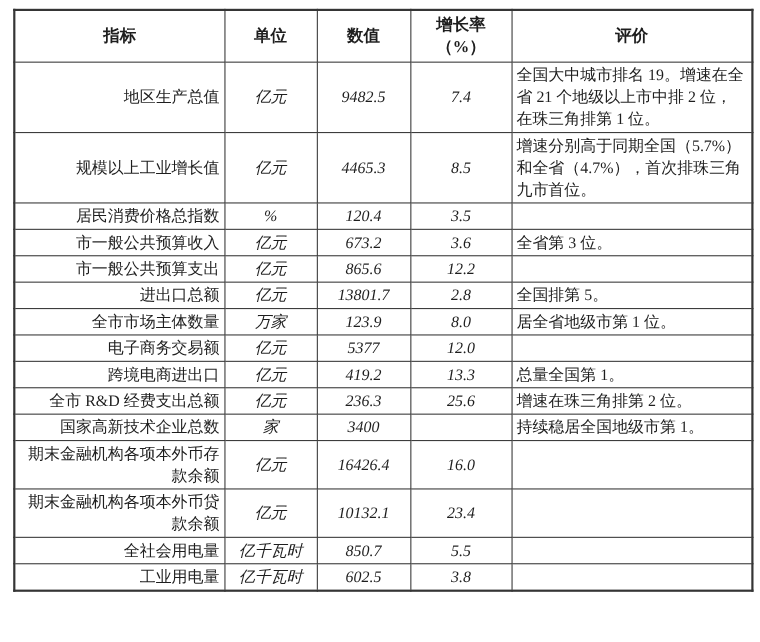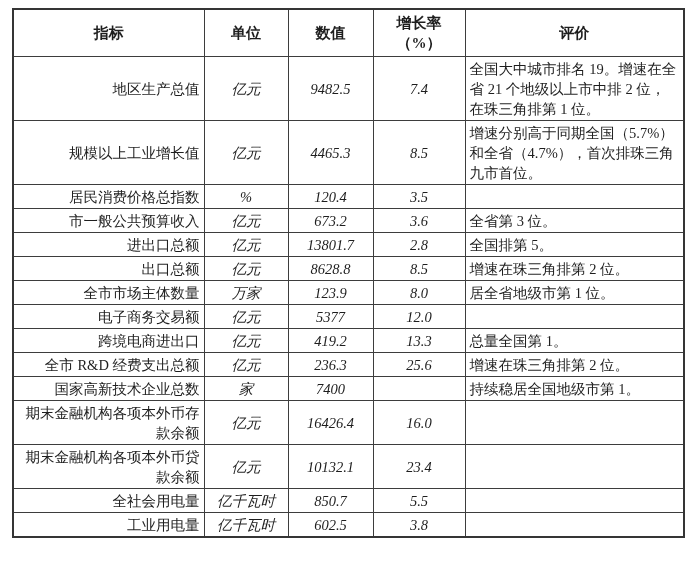--- a/index.html
+++ b/index.html
@@ -99,32 +99,32 @@
           <td class="td-comment"></td>
         </tr>
         <tr>
           <td class="td-indicator">市一般公共预算收入</td>
           <td class="td-center">亿元</td>
           <td class="td-center">673.2</td>
           <td class="td-center">3.6</td>
           <td class="td-comment">全省第 3 位。</td>
         </tr>
         <tr>
+          <td class="td-indicator">市一般公共预算支出</td>
+          <td class="td-center">亿元</td>
+          <td class="td-center">865.6</td>
+          <td class="td-center">12.2</td>
+          <td class="td-comment"></td>
+        </tr>
+        <tr>
           <td class="td-indicator">进出口总额</td>
           <td class="td-center">亿元</td>
           <td class="td-center">13801.7</td>
           <td class="td-center">2.8</td>
           <td class="td-comment">全国排第 5。</td>
-        </tr>
-        <tr>
-          <td class="td-indicator">出口总额</td>
-          <td class="td-center">亿元</td>
-          <td class="td-center">8628.8</td>
-          <td class="td-center">8.5</td>
-          <td class="td-comment">增速在珠三角排第 2 位。</td>
         </tr>
         <tr>
           <td class="td-indicator">全市市场主体数量</td>
           <td class="td-center">万家</td>
           <td class="td-center">123.9</td>
           <td class="td-center">8.0</td>
           <td class="td-comment">居全省地级市第 1 位。</td>
         </tr>
         <tr>
           <td class="td-indicator">电子商务交易额</td>
@@ -143,21 +143,21 @@
         <tr>
           <td class="td-indicator">全市 R&amp;D 经费支出总额</td>
           <td class="td-center">亿元</td>
           <td class="td-center">236.3</td>
           <td class="td-center">25.6</td>
           <td class="td-comment">增速在珠三角排第 2 位。</td>
         </tr>
         <tr>
           <td class="td-indicator">国家高新技术企业总数</td>
           <td class="td-center">家</td>
-          <td class="td-center">7400</td>
+          <td class="td-center">3400</td>
           <td class="td-center"></td>
           <td class="td-comment">持续稳居全国地级市第 1。</td>
         </tr>
         <tr>
           <td class="td-indicator">期末金融机构各项本外币存款余额</td>
           <td class="td-center">亿元</td>
           <td class="td-center">16426.4</td>
           <td class="td-center">16.0</td>
           <td class="td-comment"></td>
         </tr>

